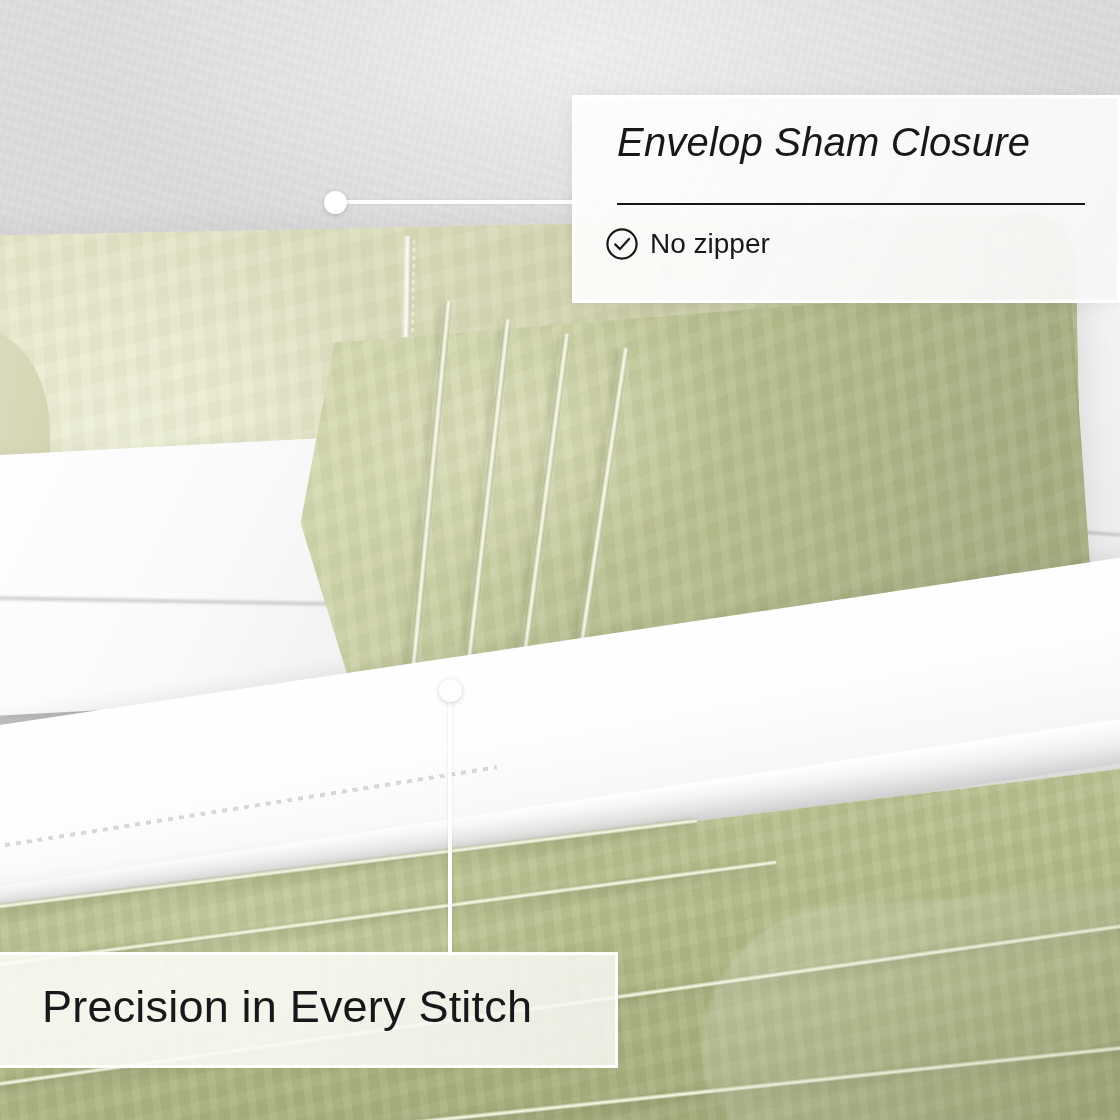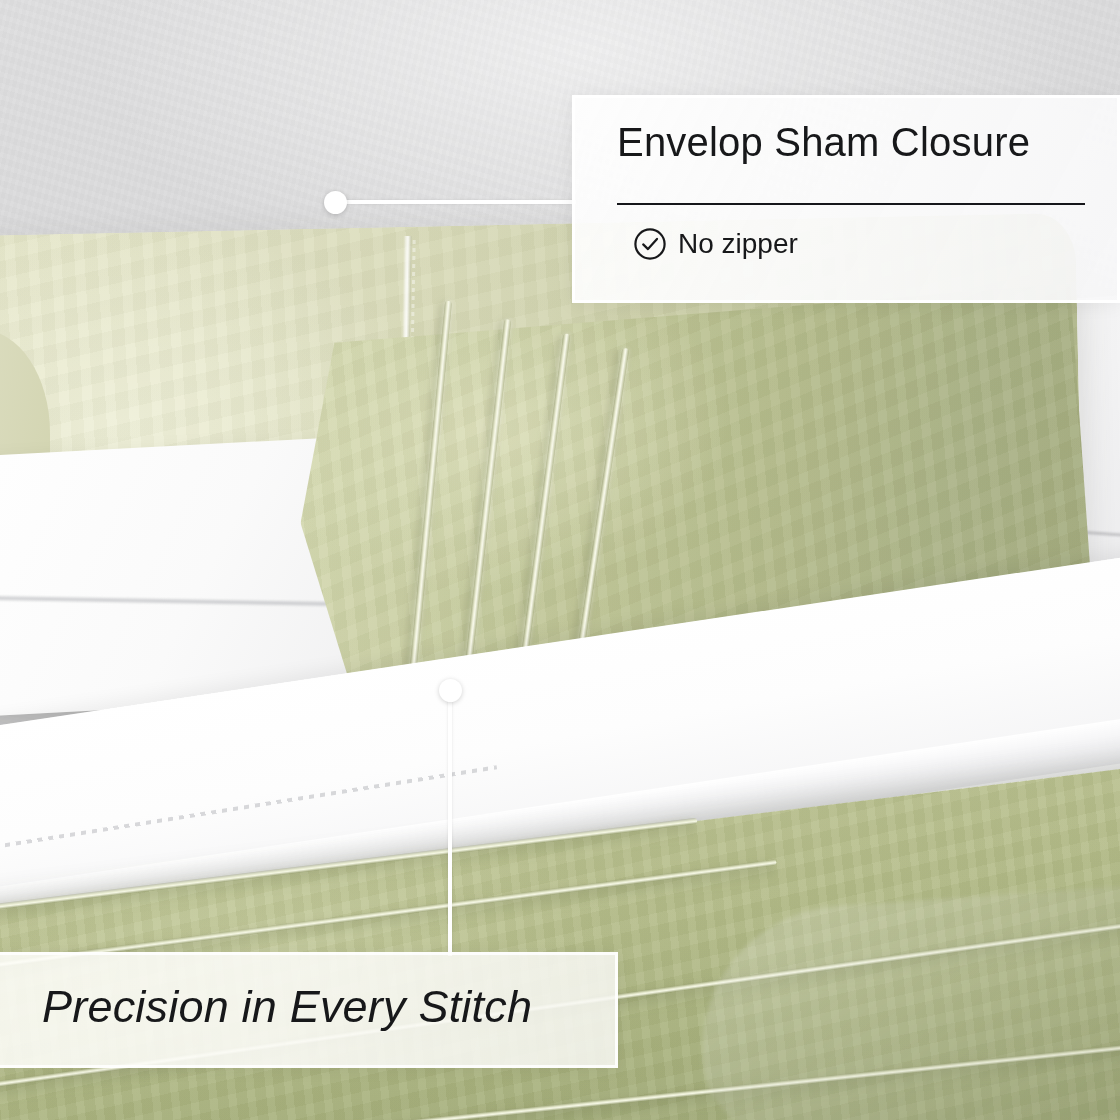--- a/index.html
+++ b/index.html
@@ -131,38 +131,37 @@
   #callout-top{
     position:absolute;left:572px;top:95px;width:548px;height:208px;
     background:linear-gradient(118deg, rgba(255,255,255,.90) 0%, rgba(252,252,252,.95) 38%, rgba(248,248,249,.93) 100%);
     border:3px solid rgba(255,255,255,.92);
     box-shadow:0 2px 18px rgba(0,0,0,.06);
     box-sizing:border-box;
   }
   #callout-top-title{
     position:absolute;left:42px;top:22px;
     font-size:40px;letter-spacing:.2px;color:#17181a;
-    font-weight:400;white-space:nowrap;
+    font-weight:400;white-space:nowrap;font-style:italic;
   }
   #callout-divider{position:absolute;left:42px;top:105px;width:468px;height:2px;background:#15161a;}
-  #feature-row{position:absolute;left:58px;top:126px;width:480px;height:56px;}
+  #feature-row{position:absolute;left:30px;top:126px;width:480px;height:56px;}
   .feature{position:absolute;display:flex;align-items:center;gap:11px;}
   .feature svg{display:block;}
   .feature-label{font-size:28px;color:#17181a;white-space:nowrap;}
   #feature-0{left:0;top:3px;}
   #feature-1{left:266px;top:3px;}
 
   #callout-bottom{
     position:absolute;left:0;top:952px;width:618px;height:116px;
     background:linear-gradient(100deg, rgba(253,253,248,.88) 0%, rgba(250,250,245,.90) 45%, rgba(247,247,242,.86) 100%);
     border:3px solid rgba(255,255,255,.85);
     border-left:none;
     box-shadow:0 2px 16px rgba(0,0,0,.05);
     box-sizing:border-box;
-    font-style:italic;
   }
   #callout-bottom-title{
     position:absolute;left:42px;top:26px;
     font-size:45px;color:#17181a;letter-spacing:.2px;font-weight:400;white-space:nowrap;
   }
 
   
   .conn-line{position:absolute;background:#ffffff;box-shadow:0 0 3px rgba(0,0,0,.10);}
   .conn-dot{position:absolute;border-radius:50%;background:#ffffff;box-shadow:0 1px 5px rgba(0,0,0,.18);}
   #conn1-line{left:344px;top:200px;width:232px;height:4px;}

